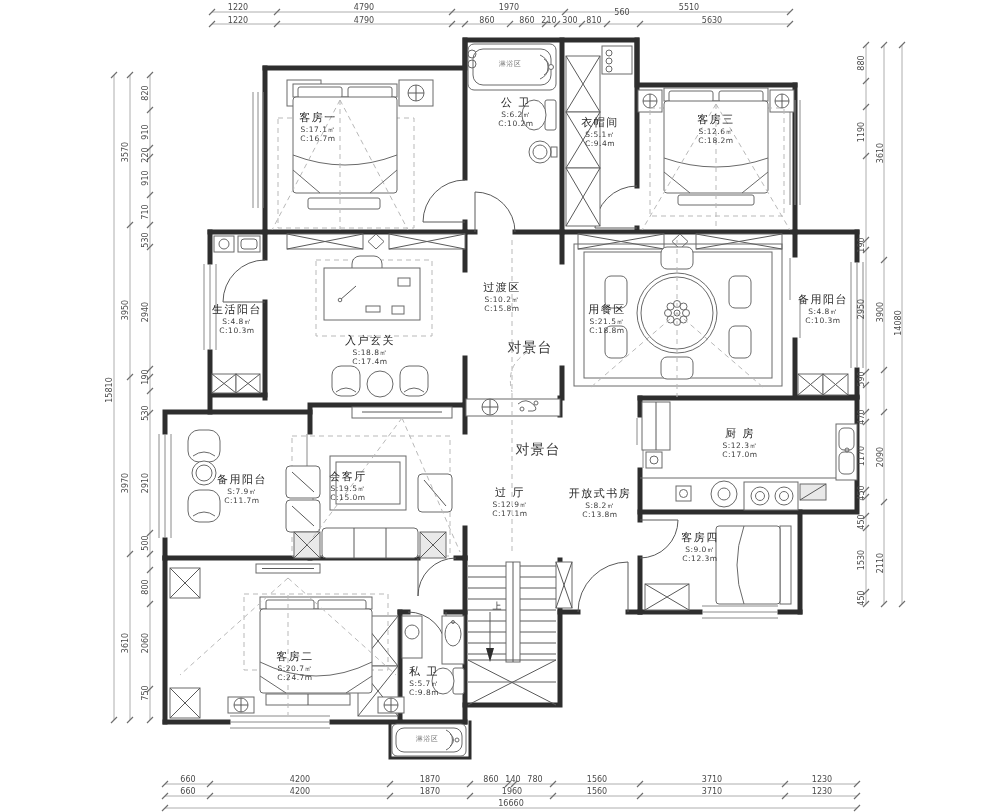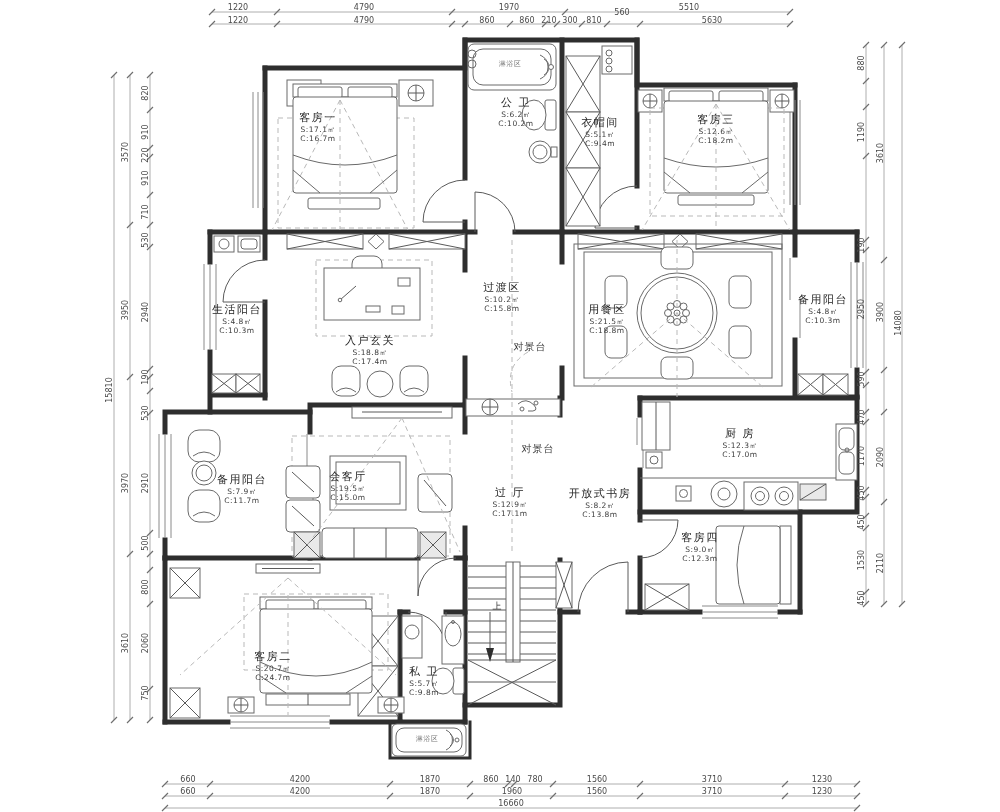--- a/index.html
+++ b/index.html
@@ -17,21 +17,21 @@
   .dim{stroke:#9a9a9a;stroke-width:.8;fill:none;}
   .tick{stroke:#6f6f6f;stroke-width:1.2;fill:none;}
   .hfill{fill:#e9e9e9;stroke:#6a6a6a;stroke-width:1;}
   
   .lb{position:absolute;transform:translate(-50%,-50%);white-space:nowrap;
       font-size:8px;color:#4a4a4a;line-height:1;}
   .v{transform:translate(-50%,-50%) rotate(-90deg);}
   .room{position:absolute;transform:translateX(-50%);text-align:center;line-height:1.25;}
   .rn{font-size:11px;letter-spacing:1.5px;color:#262626;}
   .rs,.rc{font-size:7.5px;color:#3c3c3c;letter-spacing:.5px;}
-  .ann{font-size:10px;color:#3c3c3c;letter-spacing:1px;}
+  .ann{font-size:14px;color:#3c3c3c;letter-spacing:1px;}
   .sm{font-size:7px;color:#7a7a7a;letter-spacing:.5px;}
   .up{font-size:9px;color:#333;}
 </style>
 </head>
 <body>
 
 <div class="plan">
 
 <svg width="1000" height="812" viewBox="0 0 1000 812">
 
@@ -452,21 +452,21 @@
 <div class="room" style="left:740px;top:427px">
   <div class="rn">厨 房</div>
   <div class="rs">S:12.3㎡</div>
   <div class="rc">C:17.0m</div>
 </div>
 <div class="room" style="left:700px;top:531px">
   <div class="rn">客房四</div>
   <div class="rs">S:9.0㎡</div>
   <div class="rc">C:12.3m</div>
 </div>
-<div class="room" style="left:273px;top:650px">
+<div class="room" style="left:295px;top:650px">
   <div class="rn">客房二</div>
   <div class="rs">S:20.7㎡</div>
   <div class="rc">C:24.7m</div>
 </div>
 <div class="room" style="left:424px;top:665px">
   <div class="rn">私 卫</div>
   <div class="rs">S:5.7㎡</div>
   <div class="rc">C:9.8m</div>
 </div>
 

